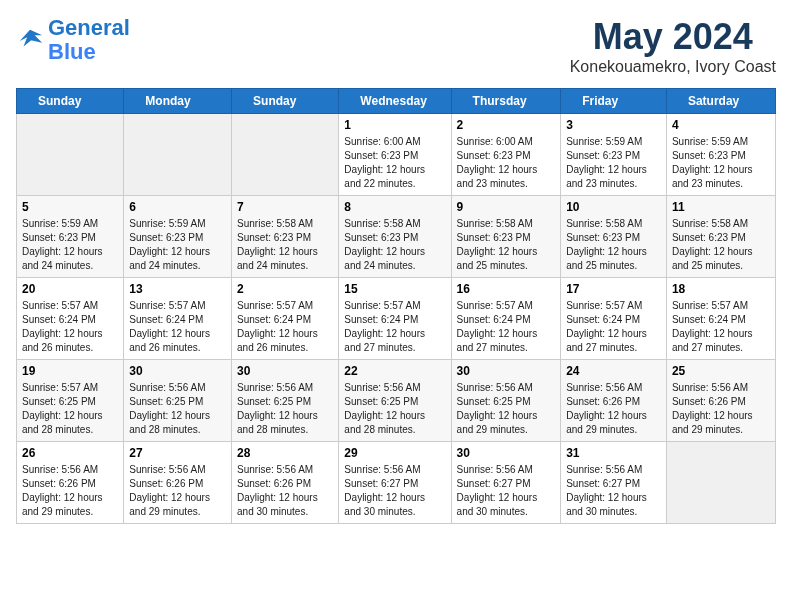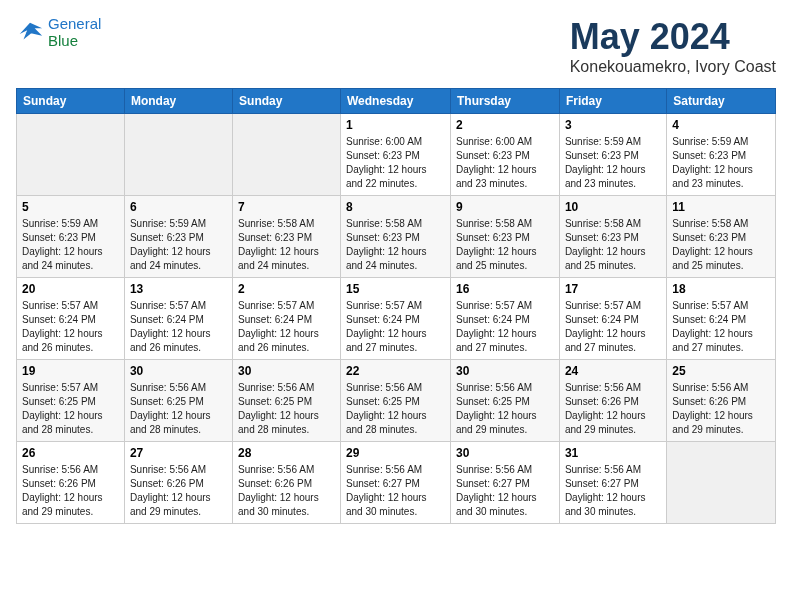--- a/index.html
+++ b/index.html
@@ -15,53 +15,53 @@
       justify-content: space-between;
       align-items: flex-start;
       margin-bottom: 12px;
     }
     .logo {
       display: flex;
       align-items: center;
       gap: 4px;
     }
     .logo-text {
-      font-size: 15px;
-      font-weight: normal;
+      font-size: 22px;
+      font-weight: bold;
       color: #1a3a5c;
       line-height: 1.1;
     }
     .logo-text span {
       color: #2176c7;
     }
     .logo-bird {
       width: 28px;
       height: 28px;
     }
     .title-block {
-      text-align: left;
+      text-align: center;
     }
     .calendar-title {
       font-size: 36px;
       font-weight: bold;
       color: #1a3a5c;
     }
     .calendar-subtitle {
       font-size: 16px;
       color: #333;
     }
     table {
       width: 100%;
       border-collapse: collapse;
       font-size: 11px;
     }
     thead tr th {
       background-color: #2176c7;
       color: #fff;
-      padding: 5px 6px;
+      padding: 5px 21px;
       text-align: left;
       font-size: 12px;
       font-weight: bold;
       border: 1px solid #1a5fa8;
     }
     tbody tr td {
       border: 1px solid #ccc;
       vertical-align: top;
       padding: 4px 5px;
       height: 80px;
@@ -89,21 +89,21 @@
 </head>
 <body>
 
 <div class="header">
   <div class="logo">
     <svg class="logo-bird" viewBox="0 0 30 30">
       <polygon points="15,4 28,10 20,10 28,18 10,14 18,14 8,22 12,12 4,16" fill="#2176c7"></polygon>
     </svg>
     <div class="logo-text">
       <div><span>General</span></div>
-      <div style="color:#15803d">Blue</div>
+      <div style="color:#3b82f6">Blue</div>
     </div>
   </div>
   <div class="title-block">
     <div class="calendar-title">May 2024</div>
     <div class="calendar-subtitle">Konekouamekro, Ivory Coast</div>
   </div>
 </div>
 
 <table>
   <thead>

